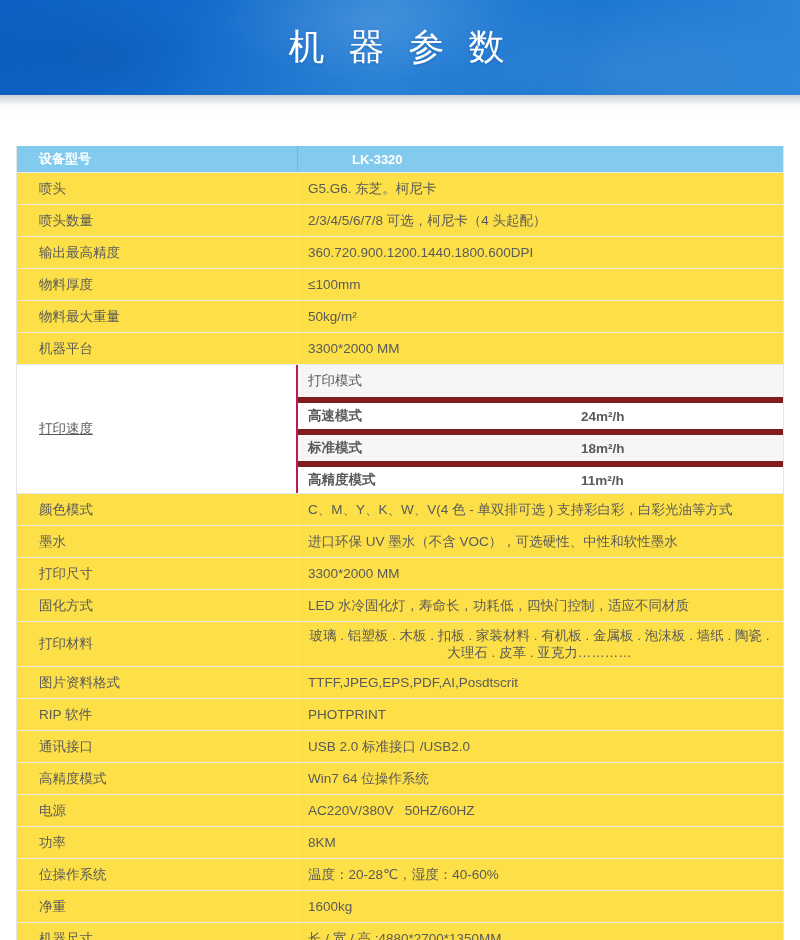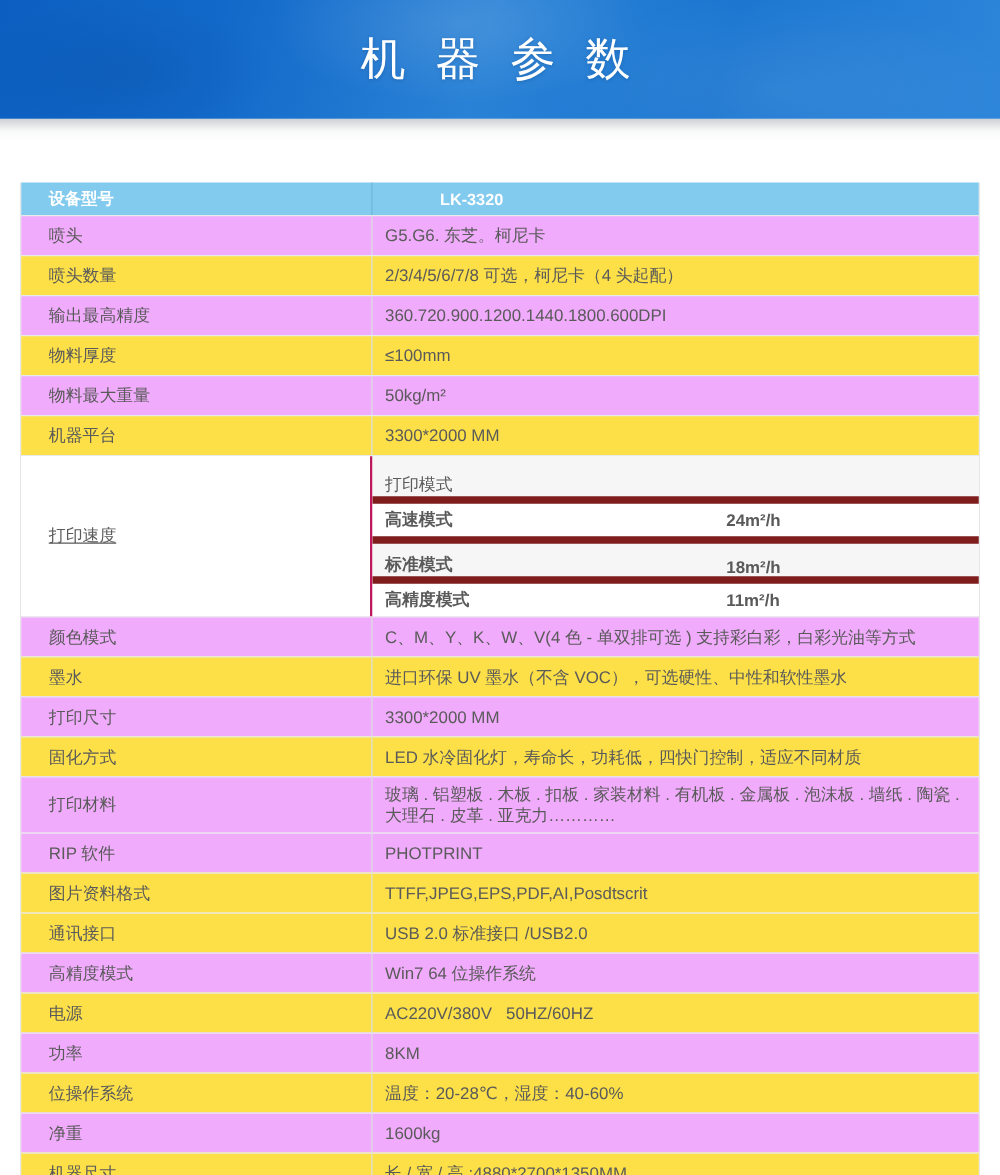--- a/index.html
+++ b/index.html
@@ -64,21 +64,21 @@
     height: 100%; display: flex; align-items: center;
   }
   .t-header .h-value { flex: 1; padding-left: 10px; }
 
   .t-row {
     display: flex;
     min-height: 32px;
     border-top: 1px solid #e8e9ea;
     background: #fde047;
   }
-  .t-row.alt { background: #f0abfc; }
+  .t-row.alt { background: #fde047; text-align: center; }
   .cell-label {
     width: 281px;
     padding: 5px 8px 5px 22px;
     border-right: 1px solid #dcdee0;
     display: flex; align-items: center;
   }
   .cell-value {
     flex: 1;
     padding: 5px 12px 5px 10px;
     display: flex; align-items: center;
@@ -96,21 +96,21 @@
     text-decoration: underline;
   }
   .g-rows { flex: 1; display: flex; flex-direction: column; }
   .sub-row {
     display: flex;
     min-height: 32px;
     align-items: center;
     padding-left: 10px;
     background: #ffffff;
   }
-  .sub-row.alt { background: #f6f6f7; align-items: flex-end; }
+  .sub-row.alt { background: #f6f6f7; }
   .sub-row + .sub-row { border-top: 6px solid #7f1d1d; font-weight: bold; }
   .sub-mode { width: 273px; }
   .sub-value { flex: 1; }
 </style>
 </head>
 <body>
 
 <div class="banner">
   <div class="banner-title">机 器 参 数</div>
 </div>
@@ -180,29 +180,29 @@
         <div class="cell-value">3300*2000 MM</div>
       </div>
       <div class="t-row">
         <div class="cell-label">固化方式</div>
         <div class="cell-value">LED 水冷固化灯，寿命长，功耗低，四快门控制，适应不同材质</div>
       </div>
       <div class="t-row alt">
         <div class="cell-label">打印材料</div>
         <div class="cell-value">玻璃 . 铝塑板 . 木板 . 扣板 . 家装材料 . 有机板 . 金属板 . 泡沫板 . 墙纸 . 陶瓷 . 大理石 . 皮革 . 亚克力…………</div>
       </div>
+      <div class="t-row">
+        <div class="cell-label">图片资料格式</div>
+        <div class="cell-value">TTFF,JPEG,EPS,PDF,AI,Posdtscrit</div>
+      </div>
       <div class="t-row alt">
         <div class="cell-label">RIP 软件</div>
         <div class="cell-value">PHOTPRINT</div>
       </div>
       <div class="t-row">
-        <div class="cell-label">图片资料格式</div>
-        <div class="cell-value">TTFF,JPEG,EPS,PDF,AI,Posdtscrit</div>
-      </div>
-      <div class="t-row">
         <div class="cell-label">通讯接口</div>
         <div class="cell-value">USB 2.0 标准接口 /USB2.0</div>
       </div>
       <div class="t-row alt">
         <div class="cell-label">高精度模式</div>
         <div class="cell-value">Win7 64 位操作系统</div>
       </div>
       <div class="t-row">
         <div class="cell-label">电源</div>
         <div class="cell-value">AC220V/380V&nbsp;&nbsp;&nbsp;50HZ/60HZ</div>

